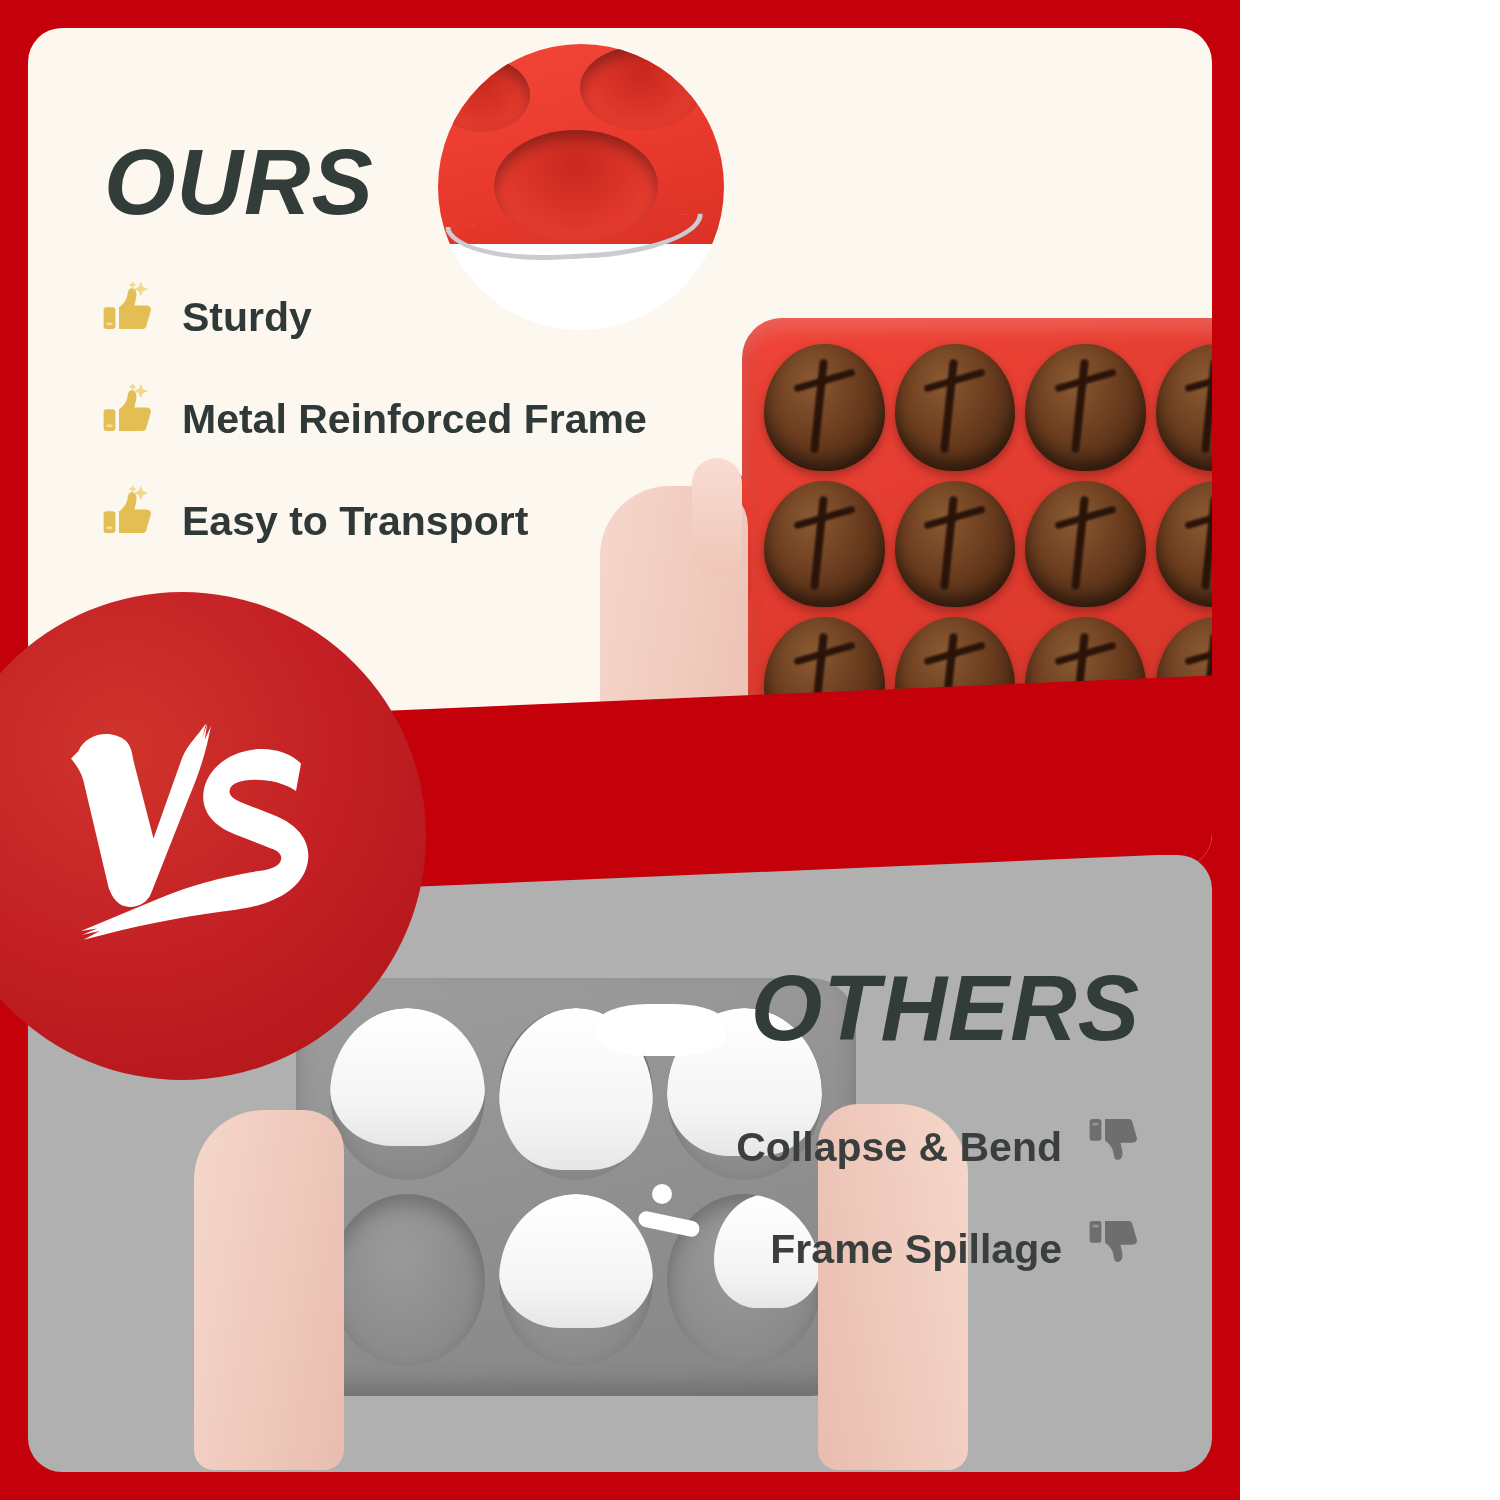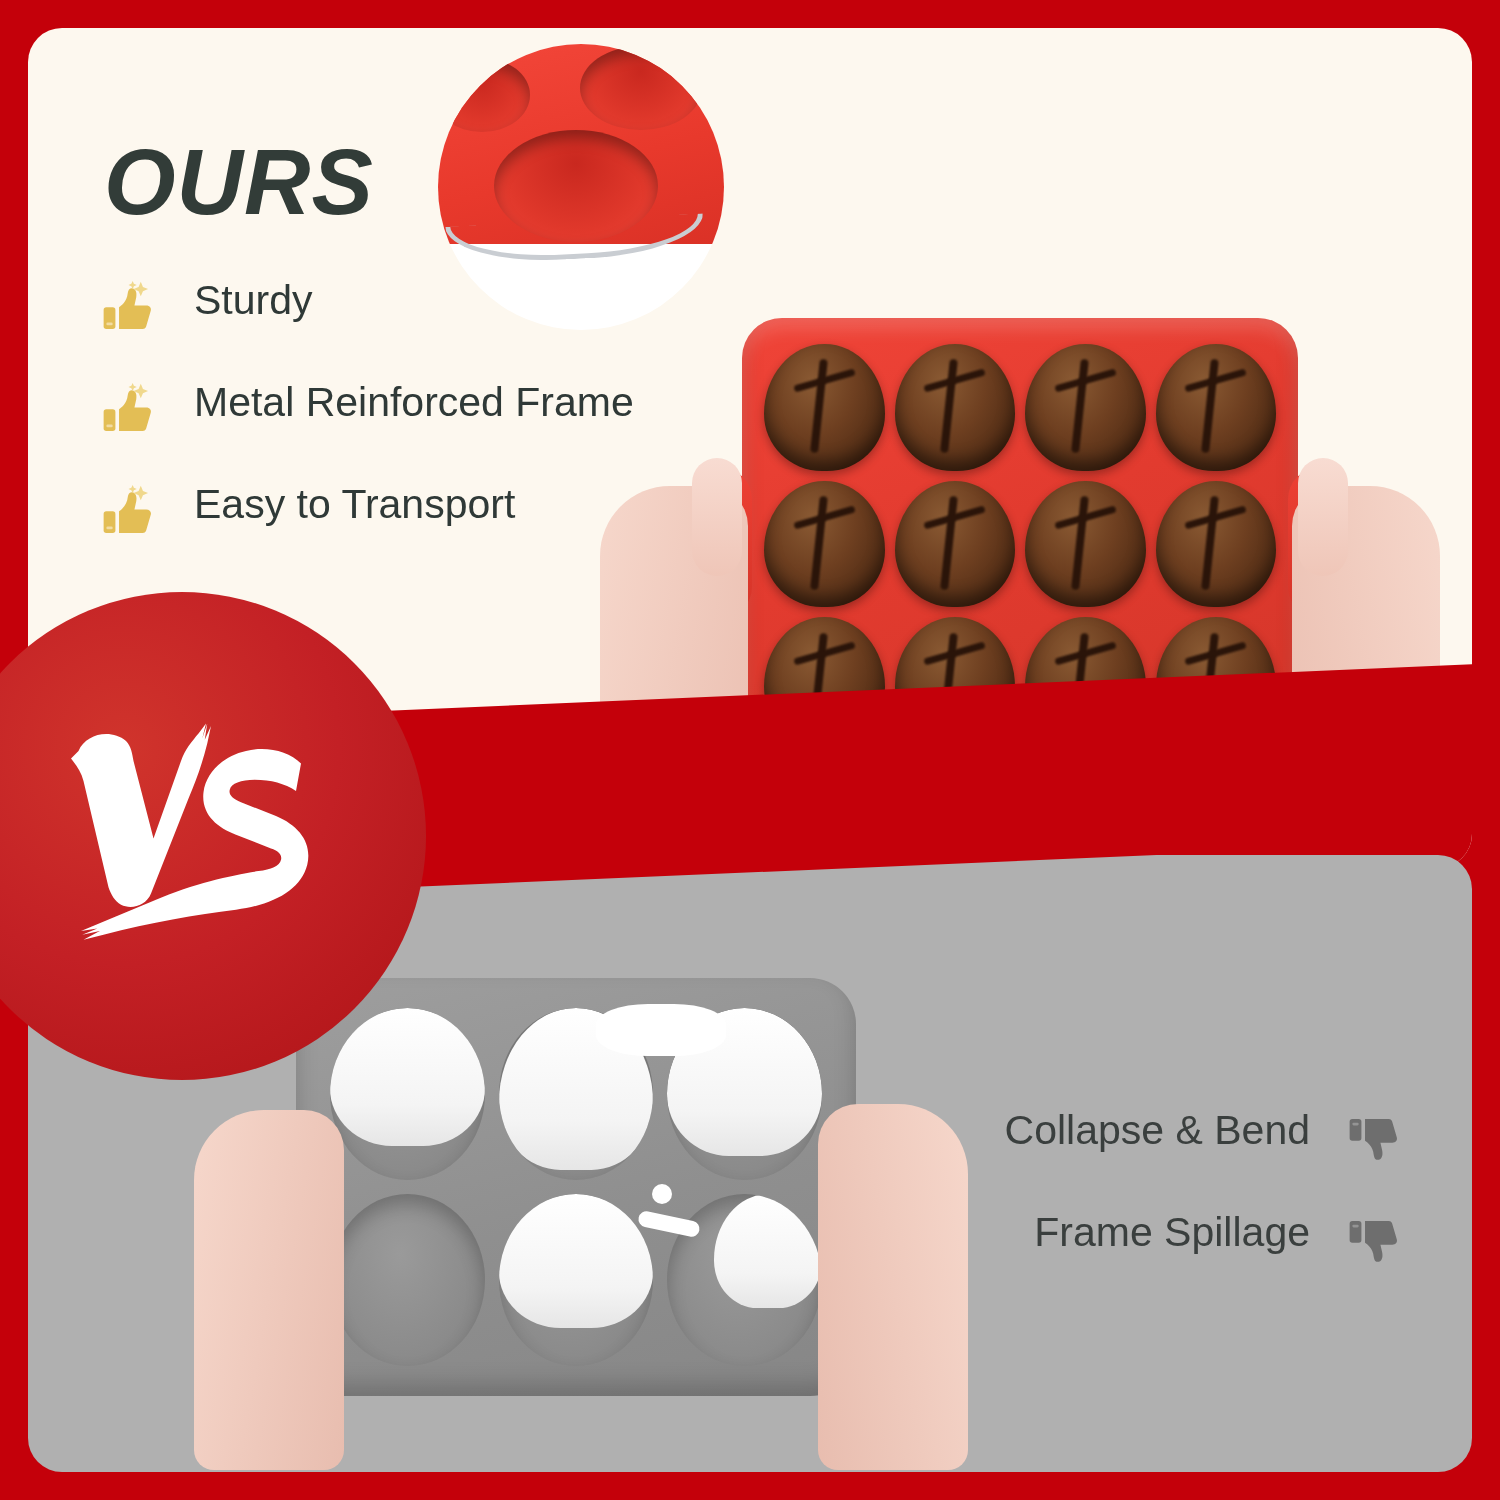--- a/index.html
+++ b/index.html
@@ -1,20 +1,20 @@
 <!DOCTYPE html>
 <html><head>
 <meta charset="utf-8">
 <style>
   html,body{margin:0;padding:0;background:#fff;}
   body{font-family:"Liberation Sans",sans-serif;}
 
   .stage{
     position:relative;
-    width:1500px;height:1500px;
+    width:1240px;height:1500px;
     background:#C4000A;
     overflow:hidden;
   }
 
   
   .panel-ours{
     position:absolute;
     left:28px; top:28px; right:28px;
     height:840px;
     background:#FDF8EF;
@@ -63,24 +63,25 @@
   .heading-ours{ left:104px; top:136px; font-size:92px; }
   .heading-others{ right:100px; top:962px; font-size:92px; }
 
   
   .feat-list{ position:absolute; }
   .feat-ours{ left:100px; top:280px; }
   .feat-others{ right:96px; top:1110px; text-align:right; }
 
   .feat-row{
     display:flex;
-    align-items:flex-start;
-    gap:36px;
+    align-items:flex-end;
+    gap:24px;
     margin-bottom:44px;
     white-space:nowrap;
+    font-weight:bold;
   }
   .feat-others .feat-row{ justify-content:flex-end;margin-left:16px; }
 
   .feat-label{
     font-size:41px;
     color:#2F3937;
     line-height:1;
   }
   .feat-others .feat-label{ color:#3A3F3E; }
 
@@ -360,20 +361,21 @@
       <div class="spill sp2"></div>
       <div class="spill sp3"></div>
     </div>
 
     <div class="diag-top"></div>
   </div>
 
   <div class="hand hand-grey-l"></div>
   <div class="hand hand-grey-r"></div>
 
+  <div class="heading heading-others">OTHERS</div>
 
   <div class="feat-list feat-others">
 
     <div class="feat-row">
       <span class="feat-label">Collapse &amp; Bend</span>
       <span>
         <svg class="ico" viewBox="0 0 64 64">
           <rect x="4" y="10" width="13" height="24" rx="3" fill="#6E6E6E"></rect>
           <rect x="7" y="14" width="7" height="3" rx="1.5" fill="#949494"></rect>
           <path d="M21 10 V34 C21 34 28 38 30 46 C31 51 31 55 35 55 c4 0 6 -4 5 -10 l-2 -9 h13 c4 0 6 -3 5 -6 l-5 -17 c-1 -3 -3 -3 -5 -3 z" fill="#6E6E6E"></path>

